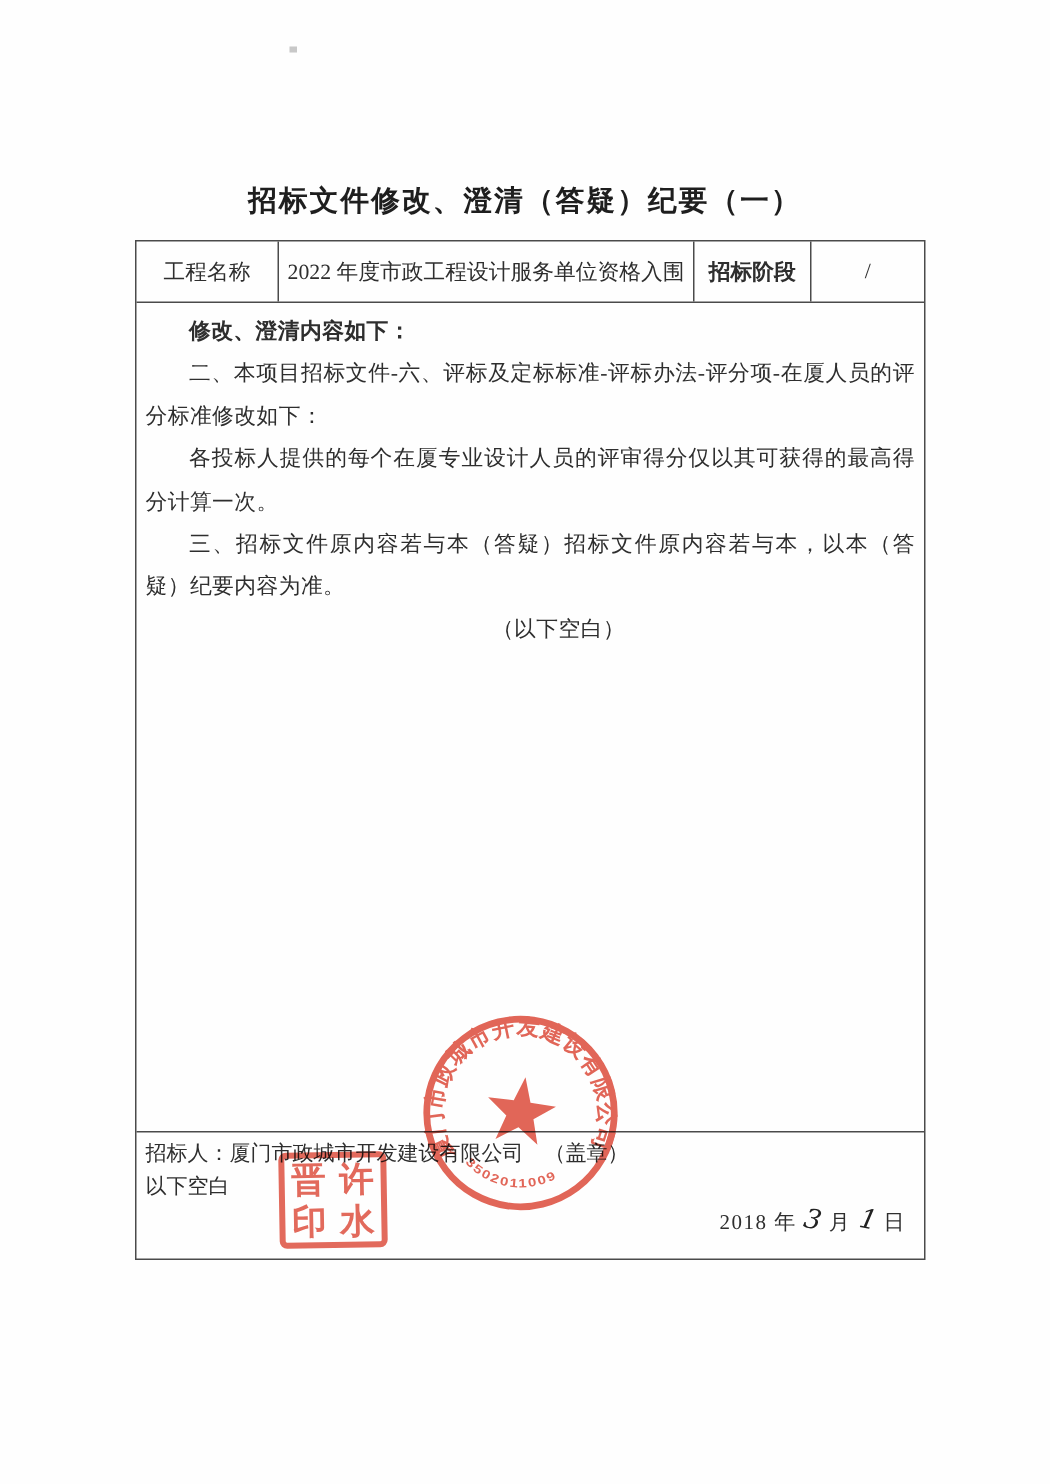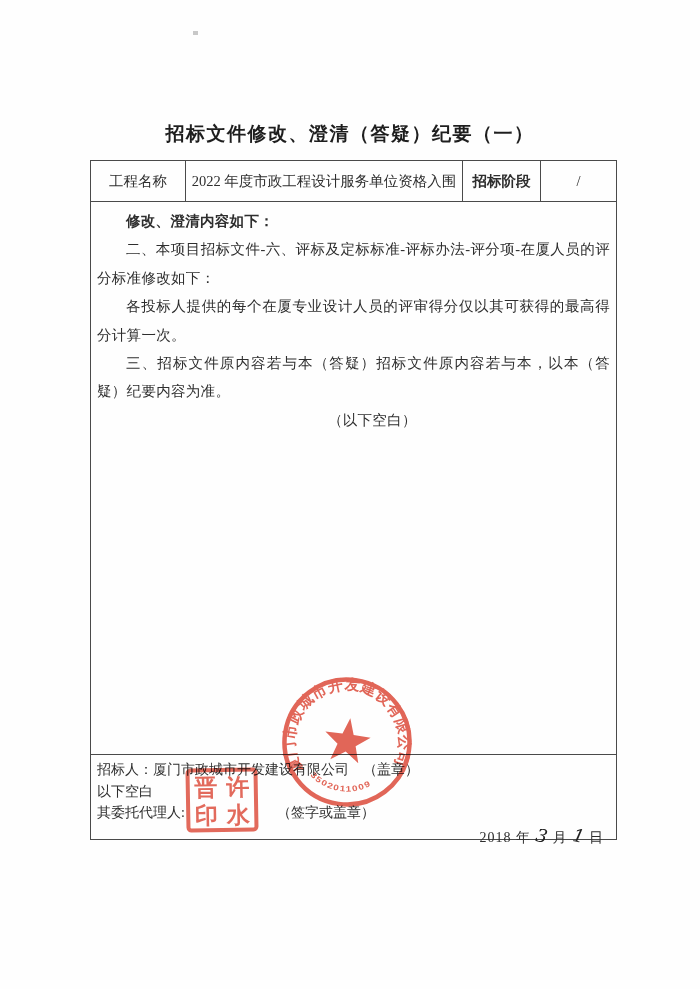--- a/index.html
+++ b/index.html
@@ -155,23 +155,20 @@
     <p>各投标人提供的每个在厦专业设计人员的评审得分仅以其可获得的最高得分计算一次。</p>
     <p>三、招标文件原内容若与本（答疑）招标文件原内容若与本，以本（答疑）纪要内容为准。</p>
     <p class="blank-note">（以下空白）</p>
   </div>
 
   <div class="sig-cell">
     <div class="sig-line">
       <span>招标人：</span><span>厦门市政城市开发建设有限公司</span><span class="gap-s"></span><span>（盖章）</span>
     </div>
     <div class="sig-line">以下空白</div>
-    <div class="sig-line">
-      <span>其委托代理人:</span><span class="gap-agent"></span><span>（签字或盖章）</span>
-    </div>
     <div class="date-line">
       <span class="date-part">2018 年</span><span class="hand">3</span><span class="date-part">月</span><span class="hand">1</span><span class="date-part">日</span>
     </div>
   </div>
 
 </div>
 
 <svg class="seal-round" viewBox="-80 -80 160 160" xmlns="http://www.w3.org/2000/svg">
   <defs>
     <path id="arcTop" d="M -40,34 A 52.5,52.5 0 1 1 40,34" fill="none"></path>

